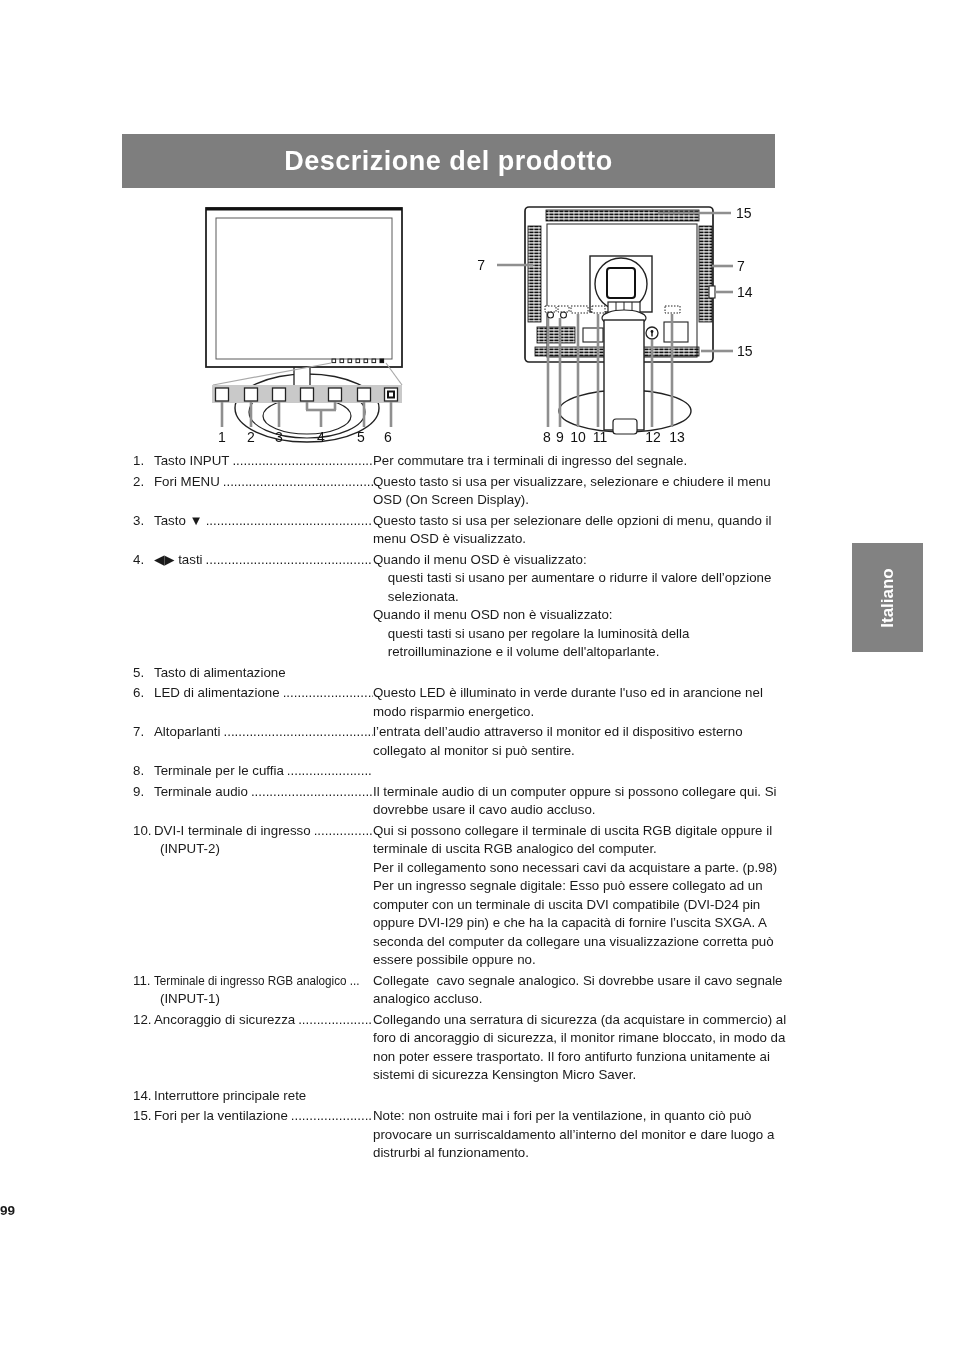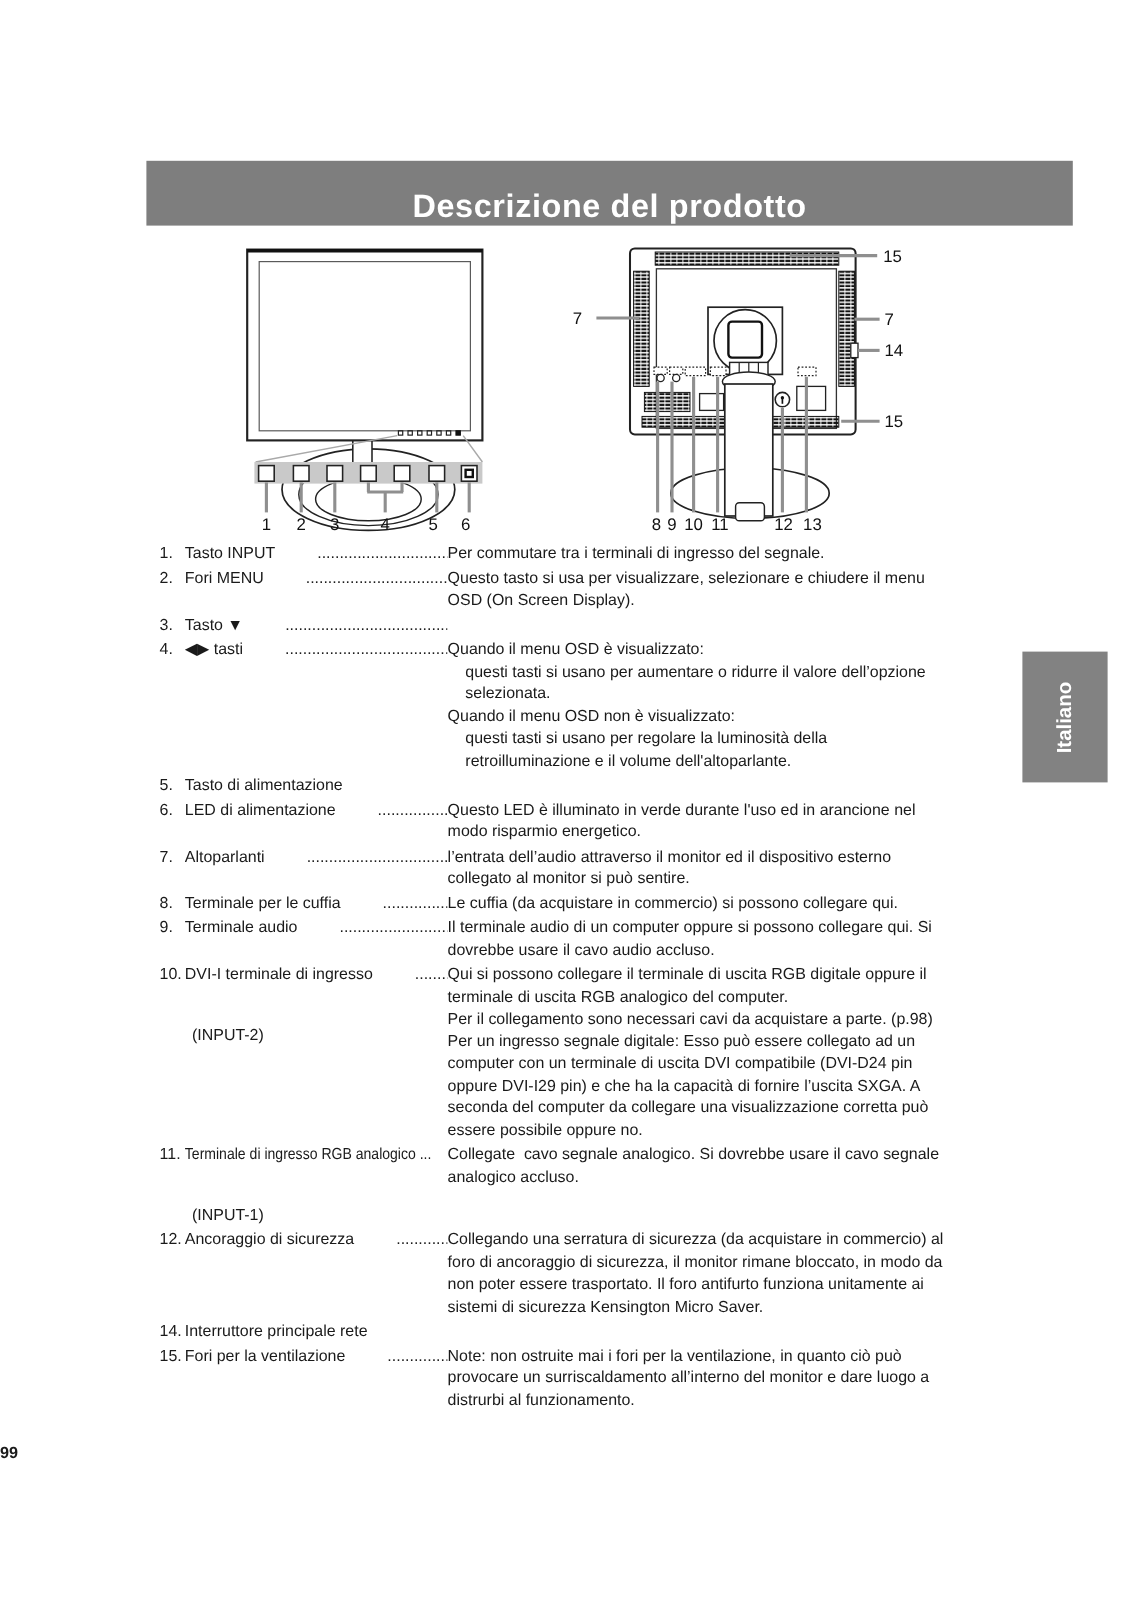--- a/index.html
+++ b/index.html
@@ -1,28 +1,28 @@
 <!DOCTYPE html>
 <html><head>
 <meta charset="utf-8">
 <style>
   html,body{margin:0;padding:0;}
   body{width:954px;height:1351px;background:#ffffff;position:relative;overflow:hidden;
        font-family:"Liberation Sans","DejaVu Sans",sans-serif;color:#1a1a1a;}
-  .banner{position:absolute;left:122px;top:134px;width:772px;height:54px;background:#7e7e7e;
-          display:flex;align-items:flex-end;justify-content:center;}
+  .banner{position:absolute;left:122px;top:134px;width:653px;height:54px;background:#7e7e7e;
+          display:flex;align-items:center;justify-content:center;}
   .banner h1{margin:0;color:#ffffff;font-size:27px;font-weight:bold;letter-spacing:.5px;}
   .lang-tab{position:absolute;left:852px;top:543px;width:71px;height:109px;background:#828282;
             display:flex;align-items:center;justify-content:center;}
   .lang-tab span{color:#ffffff;font-weight:bold;font-size:17px;transform:rotate(-90deg);white-space:nowrap;}
   .diagram{position:absolute;left:120px;top:195px;}
   .list{position:absolute;left:133px;top:452px;width:689px;font-size:13.3px;line-height:18.5px;}
   .item{display:flex;align-items:flex-start;margin-bottom:2px;}
   .num{width:21px;flex:none;}
-  .lab{width:219px;flex:none;display:flex;flex-wrap:wrap;overflow:hidden;align-content:flex-start;gap:32px;}
+  .lab{width:219px;flex:none;display:flex;flex-wrap:wrap;overflow:hidden;align-content:flex-start;}
   .lt{white-space:nowrap;}
   .cond .lt{transform:scaleX(.88);transform-origin:left center;}
   .dots{flex:1;overflow:hidden;white-space:nowrap;margin-left:3px;}
   .lab2{width:100%;padding-left:6px;}
   .desc{flex:1;white-space:pre;}
   .pagenum{position:absolute;left:0;top:1203px;width:954px;text-align:left;
            font-weight:bold;font-size:13.5px;}
   svg text{font-family:"Liberation Sans","DejaVu Sans",sans-serif;font-size:14px;fill:#111;}
   .ln{stroke:#222;fill:none;}
   .gl{stroke:#8f8f8f;stroke-width:2.6;fill:none;}
@@ -208,20 +208,22 @@
       </span>
       <span class="desc">Questo tasto si usa per visualizzare, selezionare e chiudere il menu
 OSD (On Screen Display).</span>
     </div>
     <div class="item">
       <span class="num">3.</span>
       <span class="lab">
         <span class="lt">Tasto ▼</span>
         <span class="dots">................................................................</span>
       </span>
+      <span class="desc">Questo tasto si usa per selezionare delle opzioni di menu, quando il
+menu OSD è visualizzato.</span>
     </div>
     <div class="item">
       <span class="num">4.</span>
       <span class="lab">
         <span class="lt">◀▶ tasti</span>
         <span class="dots">................................................................</span>
       </span>
       <span class="desc">Quando il menu OSD è visualizzato:
     questi tasti si usano per aumentare o ridurre il valore dell’opzione
     selezionata.
@@ -253,21 +255,20 @@
       </span>
       <span class="desc">l’entrata dell’audio attraverso il monitor ed il dispositivo esterno
 collegato al monitor si può sentire.</span>
     </div>
     <div class="item">
       <span class="num">8.</span>
       <span class="lab">
         <span class="lt">Terminale per le cuffia</span>
         <span class="dots">................................................................</span>
       </span>
-      <span class="desc">Le cuffia (da acquistare in commercio) si possono collegare qui.</span>
     </div>
     <div class="item">
       <span class="num">9.</span>
       <span class="lab">
         <span class="lt">Terminale audio</span>
         <span class="dots">................................................................</span>
       </span>
       <span class="desc">Il terminale audio di un computer oppure si possono collegare qui. Si
 dovrebbe usare il cavo audio accluso.</span>
     </div>

